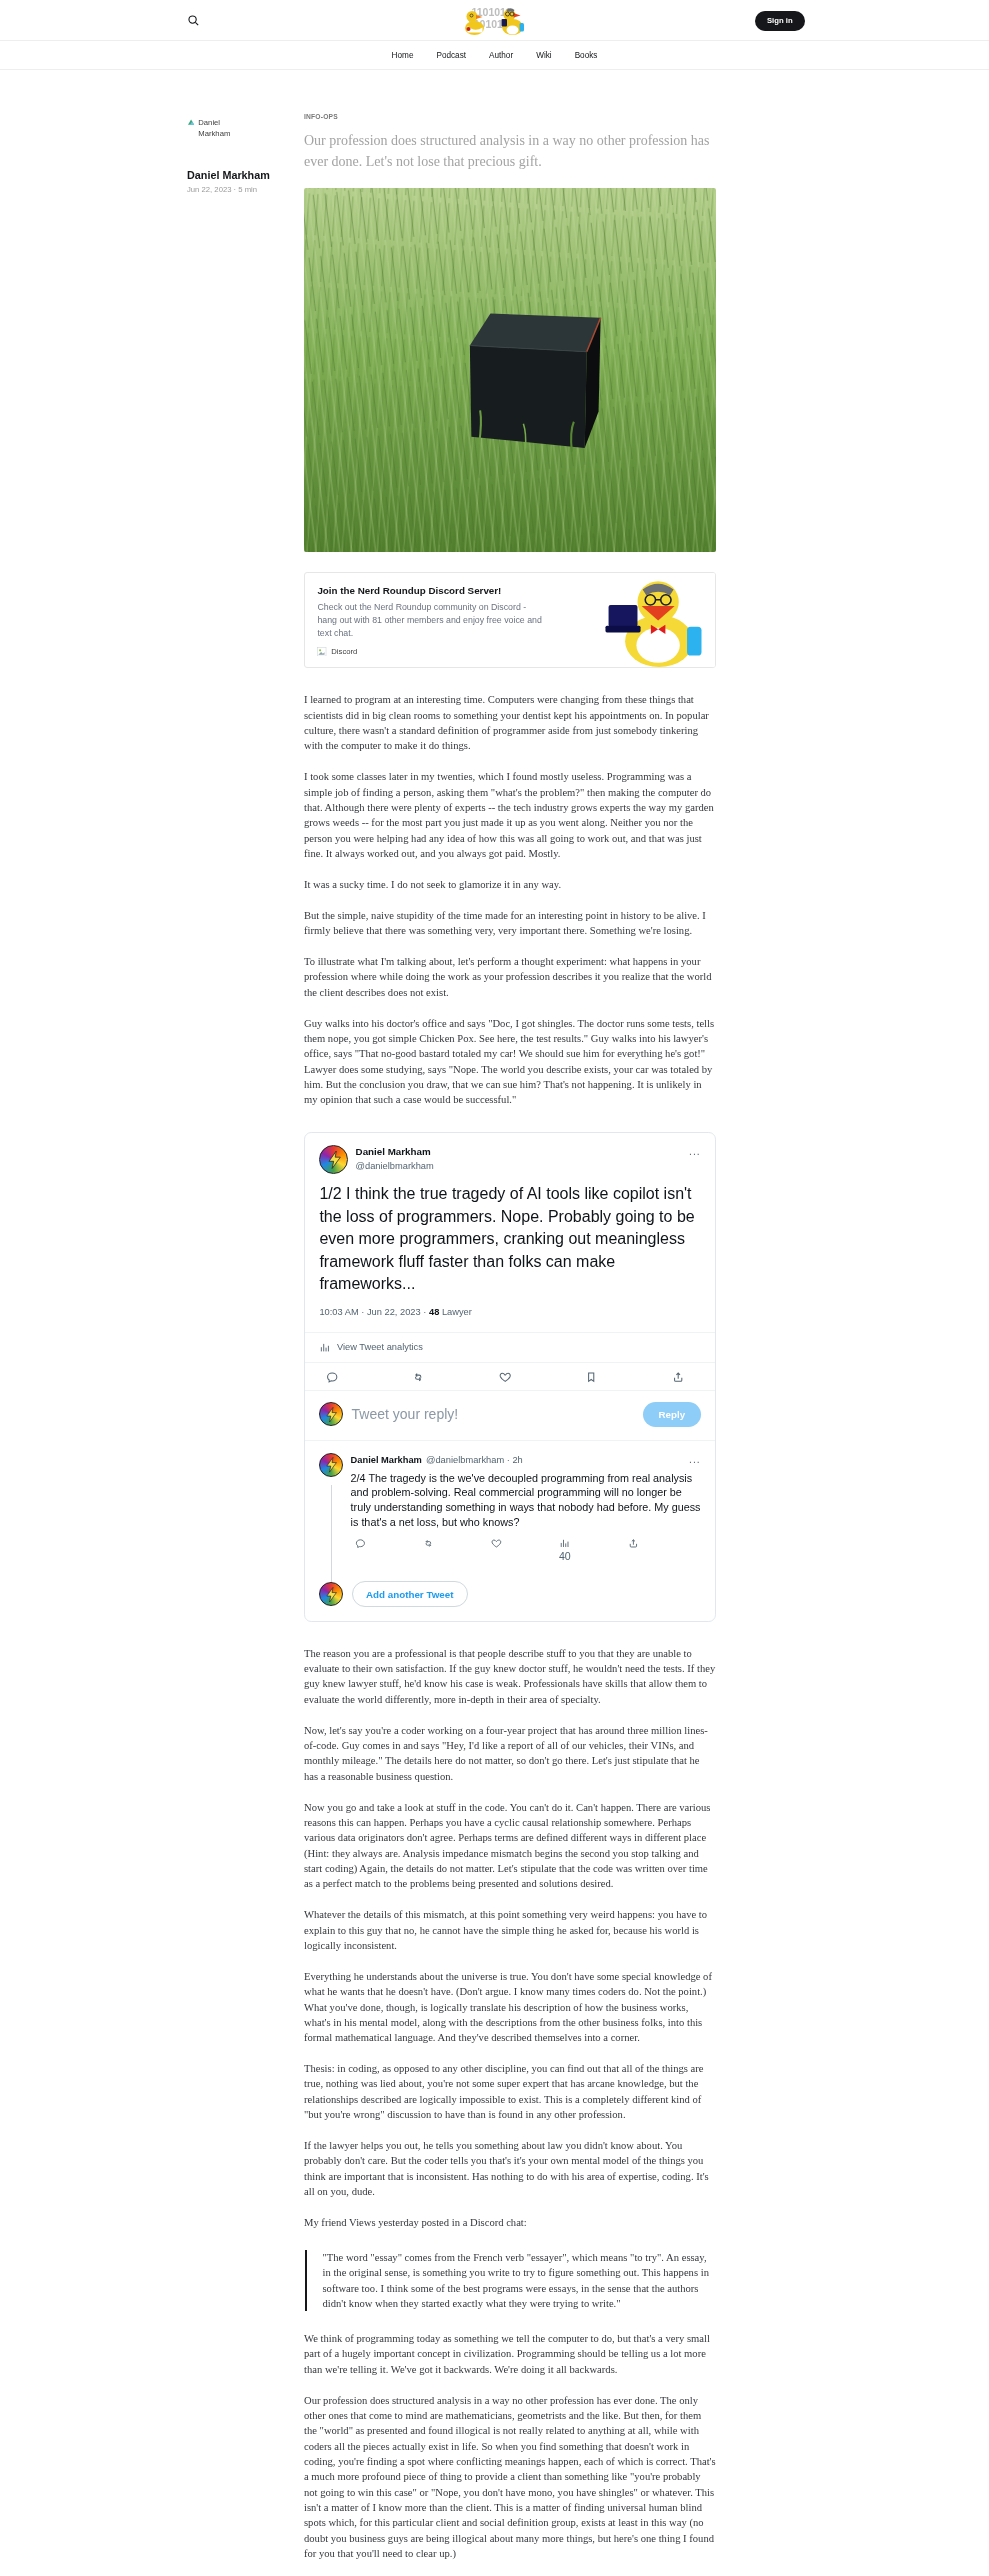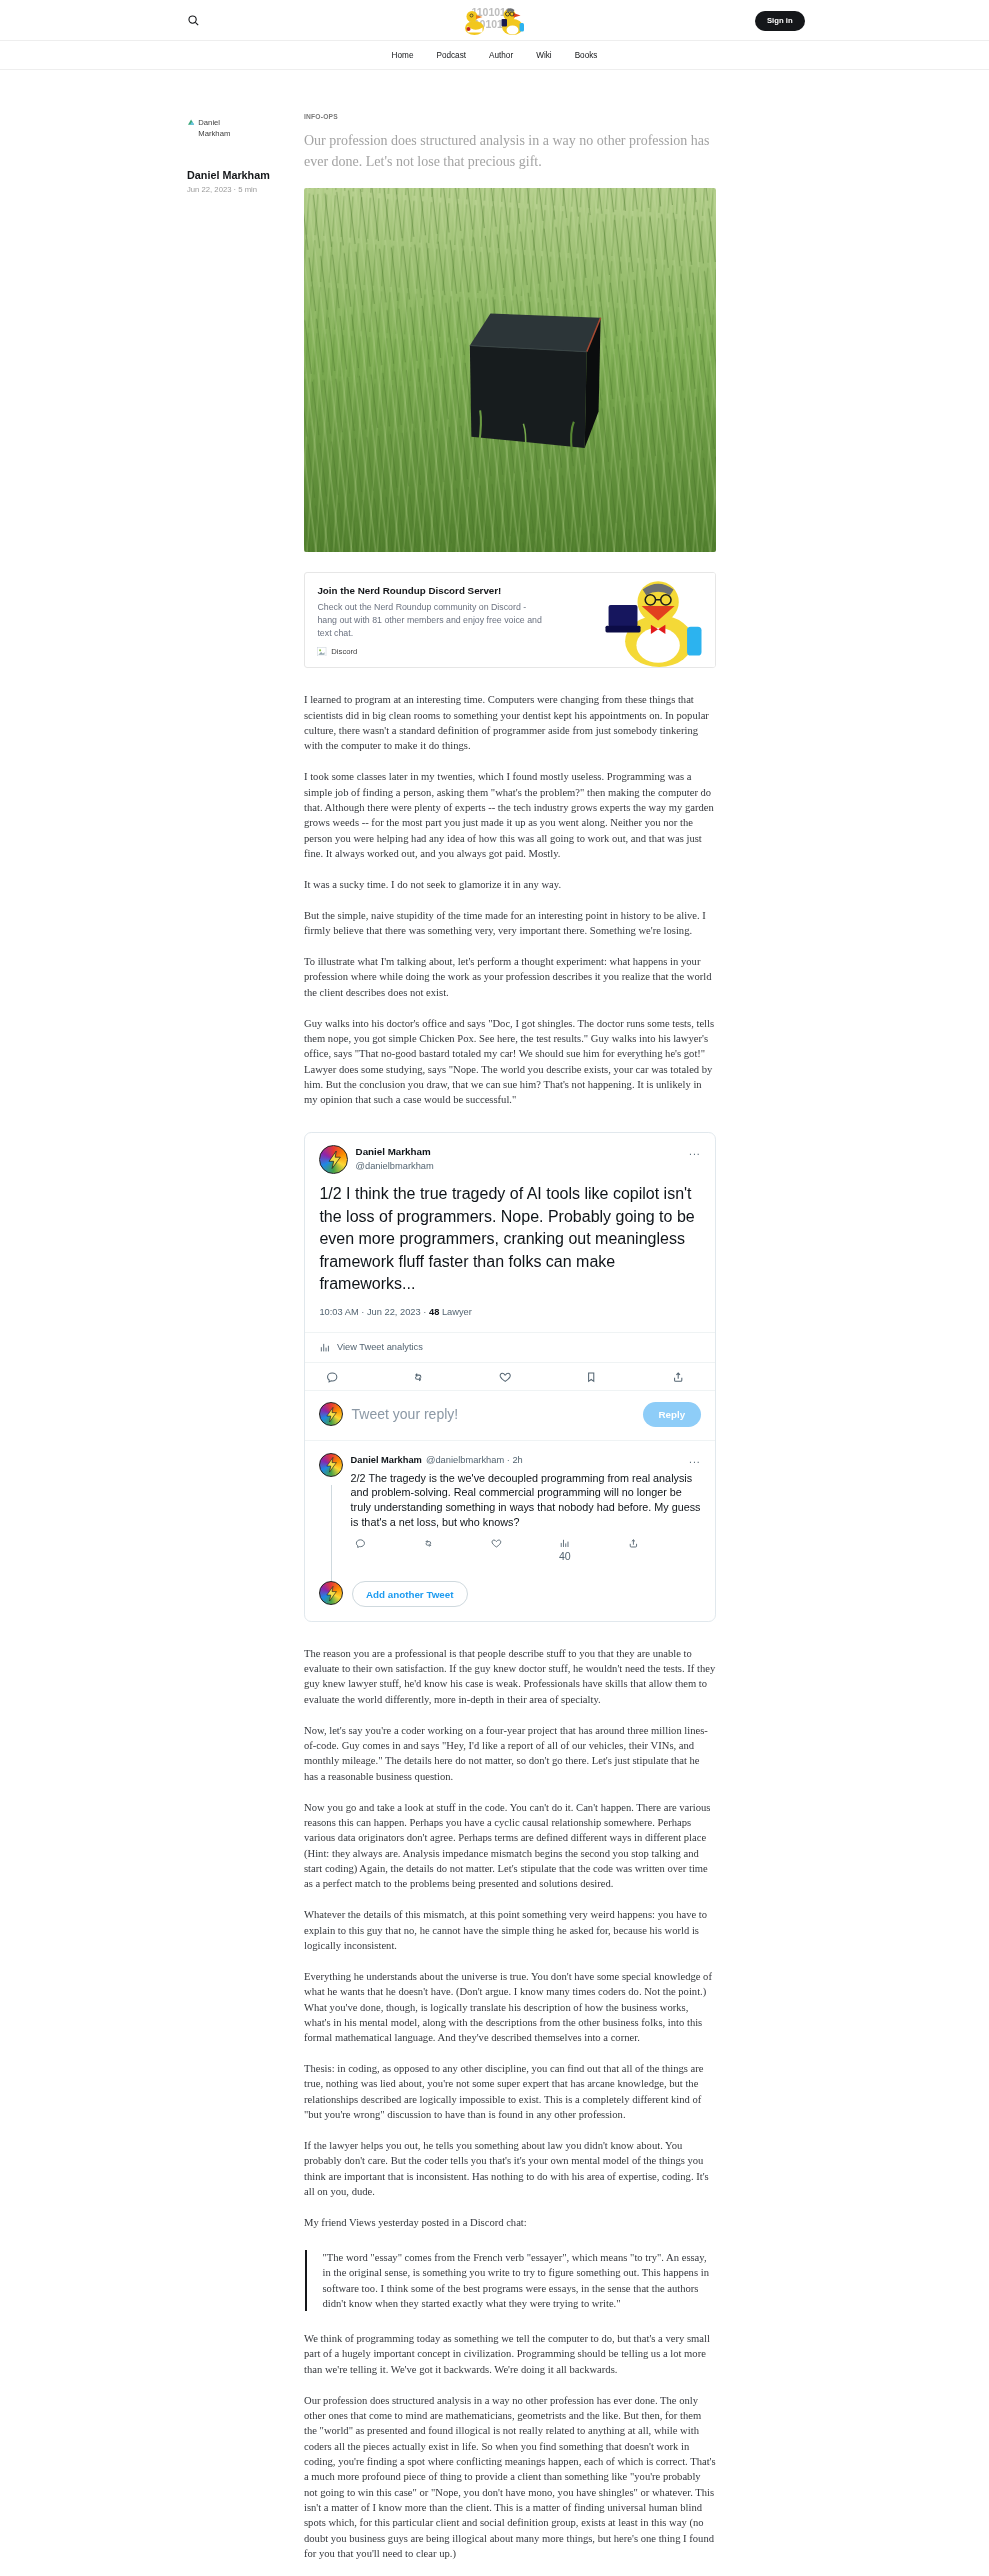--- a/index.html
+++ b/index.html
@@ -68,21 +68,21 @@
   .tw-reply-placeholder { font-size:14px; color:#8b98a5; }
   .tw-reply-btn { margin-left:auto; background:#8ecdf8; color:#fff; font-weight:bold; font-size:9.8px; border:none; border-radius:14.4px; padding:7.2px 15.5px; cursor:pointer; }
   .tw-thread { position:relative; padding:11.3px 14.4px 4.1px; }
   .thread-line { position:absolute; left:26px; top:44px; bottom:-27px; width:1px; background:#cfd9de; }
   .tw2-grid { display:flex; gap:7.2px; }
   .tw2-body { flex:1; }
   .tw2-nameline { display:flex; gap:4.1px; align-items:baseline; }
   .tw2-nameline .tw-handle { margin-top:0; }
   .tw2-text { margin-top:3.1px; font-size:10.8px; line-height:1.38; }
   .tw2-actions { display:flex; justify-content:space-between; padding:8.2px 62px 5.2px 36px; color:#536471; }
-  .add-tweet-row { display:flex; align-items:flex-start; gap:8.2px; padding:7.2px 14.4px 13.4px; }
+  .add-tweet-row { display:flex; align-items:center; gap:8.2px; padding:7.2px 14.4px 13.4px; }
   .add-tweet-btn { border:0.5px solid #cfd9de; background:#fff; color:#1d9bf0; font-weight:bold; font-size:9.8px; border-radius:13.4px; padding:6.7px 13.4px; cursor:pointer; }
 
   svg.icon { display:block; }
 </style>
 </head>
 <body>
 
 <div class="page">
 
   <div class="topbar">
@@ -285,21 +285,21 @@
                 <svg width="11.3" height="15.5" viewBox="0 0 26 34">
                     <polygon points="16,0 2,20 11,20 8,34 24,12 14,12" fill="#f5e04a" stroke="#222" stroke-width="1.5"></polygon>
                   </svg>
               </div>
               <div class="tw2-body">
                 <div class="tw2-nameline">
                   <span class="tw-name" style="font-size:9.3px">Daniel Markham</span>
                   <span class="tw-handle">@danielbmarkham · 2h</span>
                   <span class="tw-more">...</span>
                 </div>
-                <div class="tw2-text">2/2 The tragedy is the we've decoupled programming from real analysis and problem-solving. Real commercial programming will no longer be truly understanding something in ways that nobody had before. My guess is that's a net loss, but who knows?</div>
+                <div class="tw2-text">2/4 The tragedy is the we've decoupled programming from real analysis and problem-solving. Real commercial programming will no longer be truly understanding something in ways that nobody had before. My guess is that's a net loss, but who knows?</div>
               </div>
             </div>
             <div class="tw2-actions">
               <span class="act">
                   <svg class="icon" width="10.8" height="10.8" viewBox="0 0 24 24" fill="none" stroke="#536471" stroke-width="2">
                     <path d="M12 4c-5 0-9 3.4-9 7.6 0 2.3 1.2 4.4 3.2 5.8L6 21l4-1.9c.6.1 1.3.2 2 .2 5 0 9-3.4 9-7.6S17 4 12 4z"></path>
                   </svg>
                 </span>
               <span class="act">
                   <svg class="icon" width="10.8" height="10.8" viewBox="0 0 24 24" fill="none" stroke="#536471" stroke-width="2">

